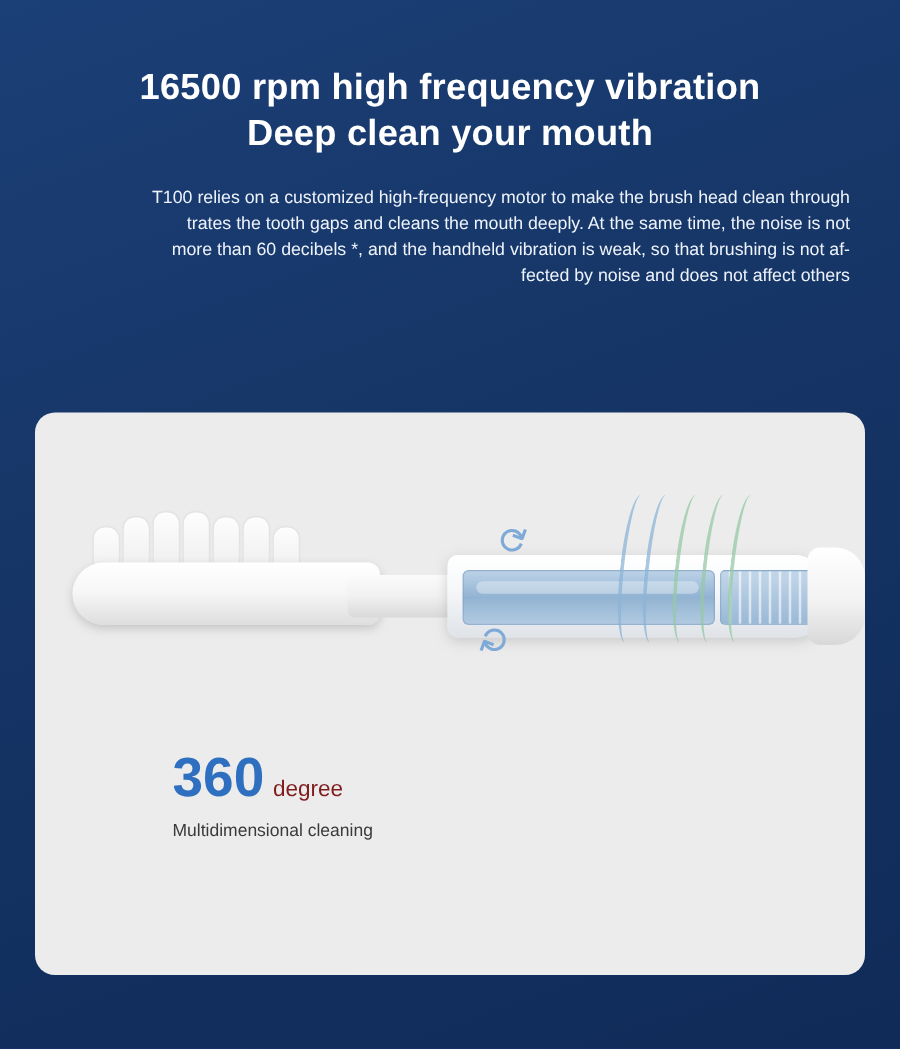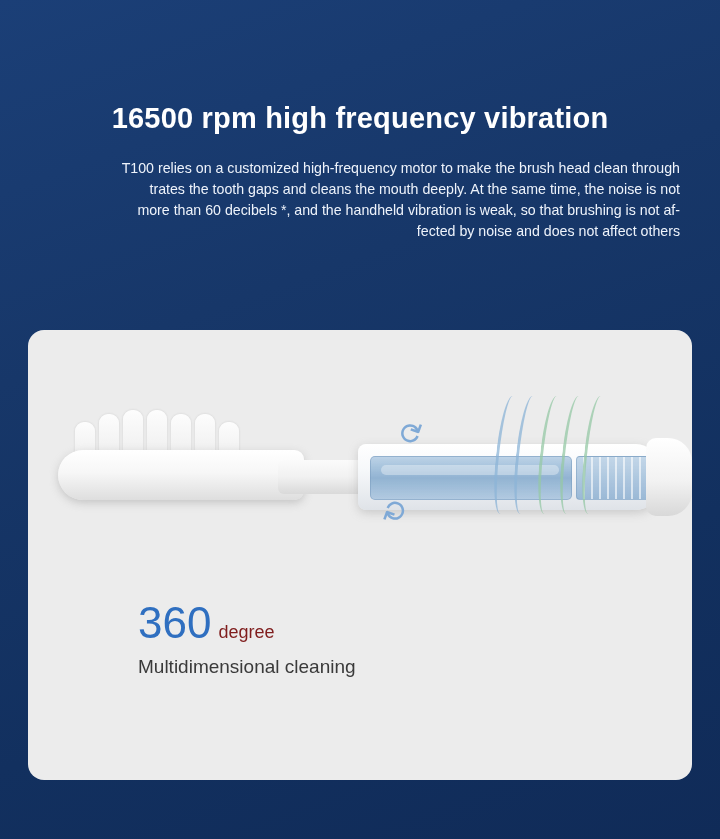--- a/index.html
+++ b/index.html
@@ -25,21 +25,20 @@
   .headline {
     padding-top: 52px;
     text-align: center;
     color: #ffffff;
     font-weight: bold;
     letter-spacing: 0.2px;
   }
   .headline .line1 {
     font-size: 29px;
     line-height: 36px;
-    margin-top: 48px;
   }
   .headline .line2 {
     font-size: 29px;
     line-height: 38px;
   }
   
   .paragraph {
     margin: 22px auto 0 auto;
     width: 640px;
     text-align: right;
@@ -217,40 +216,41 @@
     text-align: left;
   }
   .stat-top {
     display: flex;
     align-items: baseline;
     gap: 7px;
   }
   .stat-number {
     color: #2f6fc0;
     font-size: 44px;
-    font-weight: normal;
+    font-weight: bold;
     line-height: 50px;
   }
   .stat-unit {
     color: #7f1d1d;
     font-size: 18px;
   }
   .stat-caption {
     margin-top: 8px;
     color: #3a3a3a;
-    font-size: 19px;
+    font-size: 14px;
   }
 </style>
 </head>
 <body>
 
 <div class="page">
 
   <div class="headline">
     <div class="line1">16500 rpm high frequency vibration</div>
+    <div class="line2">Deep clean your mouth</div>
   </div>
 
   <div class="paragraph">
     <p>T100 relies on a customized high-frequency motor to make the brush head clean through</p>
     <p>trates the tooth gaps and cleans the mouth deeply. At the same time, the noise is not</p>
     <p>more than 60 decibels *, and the handheld vibration is weak, so that brushing is not af-</p>
     <p>fected by noise and does not affect others</p>
   </div>
 
   <div class="card">

